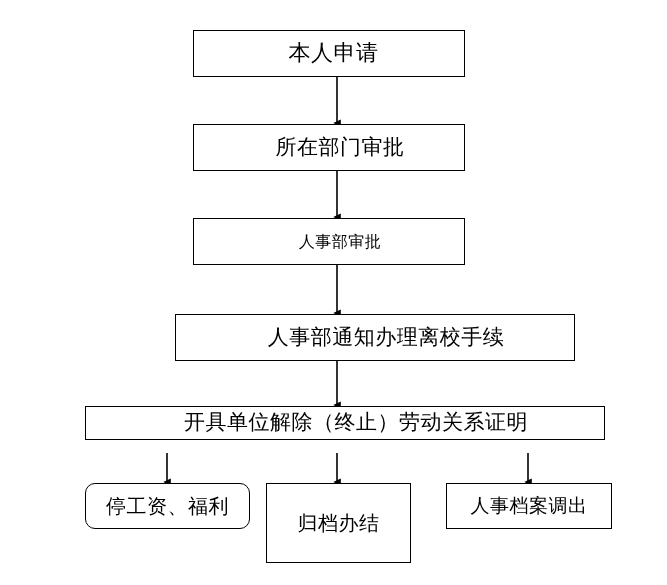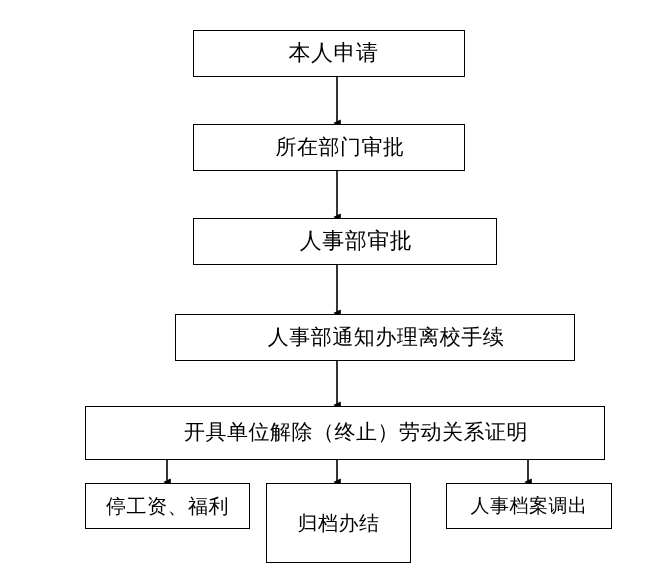--- a/index.html
+++ b/index.html
@@ -68,33 +68,33 @@
   </svg>
 
   <div class="node n-sz-22" style="left: 193px; top: 30px; width: 272px; height: 47px; font-size: 22px;">
     <span class="node-label">本人申请</span>
   </div>
 
   <div class="node n-sz-21" style="left: 193px; top: 124px; width: 272px; height: 47px; font-size: 21px;">
     <span class="node-label">所在部门审批</span>
   </div>
 
-  <div class="node n-sz-21" style="left: 193px; top: 218px; width: 304px; height: 47px; font-size: 22px;">
+  <div class="node n-sz-21" style="left: 193px; top: 218px; width: 272px; height: 47px; font-size: 16px;">
     <span class="node-label">人事部审批</span>
   </div>
 
   <div class="node n-sz-21" style="left: 175px; top: 314px; width: 400px; height: 47px; font-size: 21px;">
     <span class="node-label">人事部通知办理离校手续</span>
   </div>
 
-  <div class="node n-sz-21" style="left: 85px; top: 406px; width: 520px; height: 54px; font-size: 21px;">
+  <div class="node n-sz-21" style="left: 85px; top: 406px; width: 520px; height: 34px; font-size: 21px;">
     <span class="node-label">开具单位解除（终止）劳动关系证明</span>
   </div>
 
-  <div class="node n-sz-20" style="left: 85px; top: 483px; width: 165px; height: 46px; font-size: 20px;">
+  <div class="node n-sz-20" style="left: 85px; top: 483px; width: 165px; height: 46px; font-size: 20px; border-radius: 10px;">
     <span class="node-label">停工资、福利</span>
   </div>
 
   <div class="node n-sz-20" style="left: 266px; top: 483px; width: 145px; height: 80px; font-size: 20px;">
     <span class="node-label">归档办结</span>
   </div>
 
   <div class="node n-sz-19" style="left: 446px; top: 483px; width: 166px; height: 46px; font-size: 19px;">
     <span class="node-label">人事档案调出</span>
   </div>

